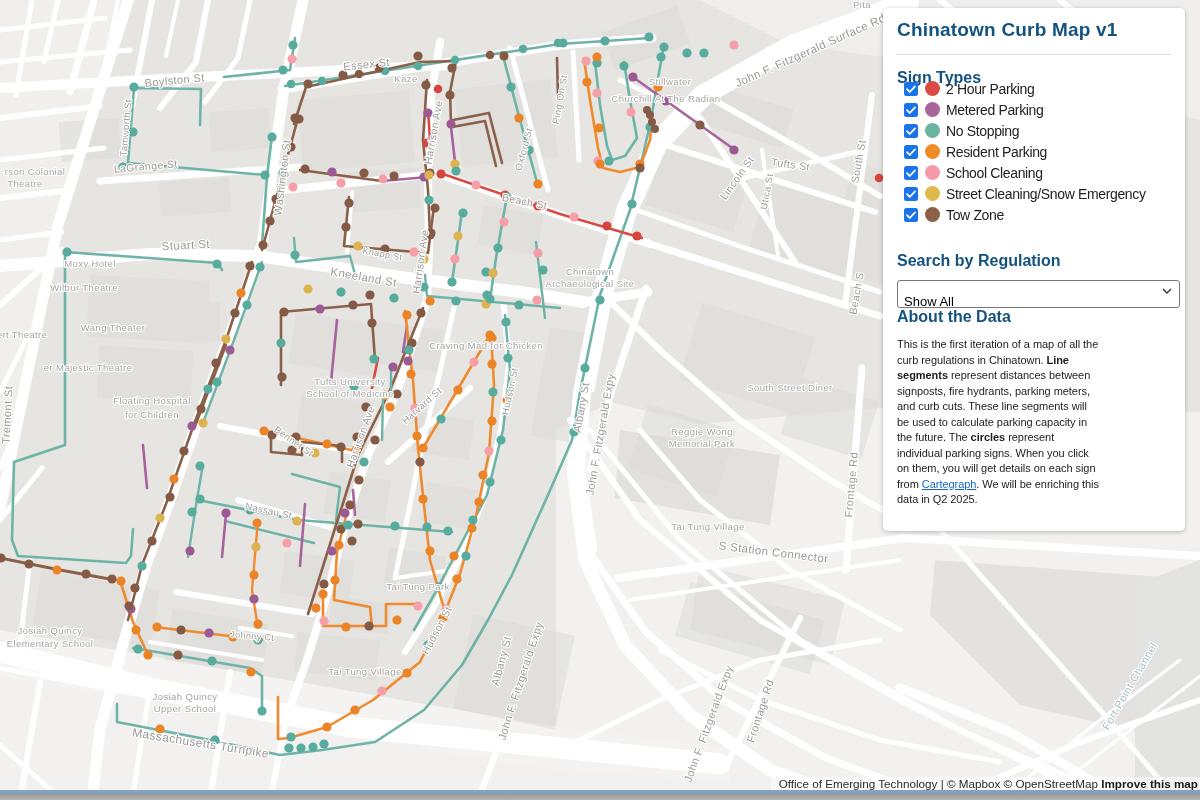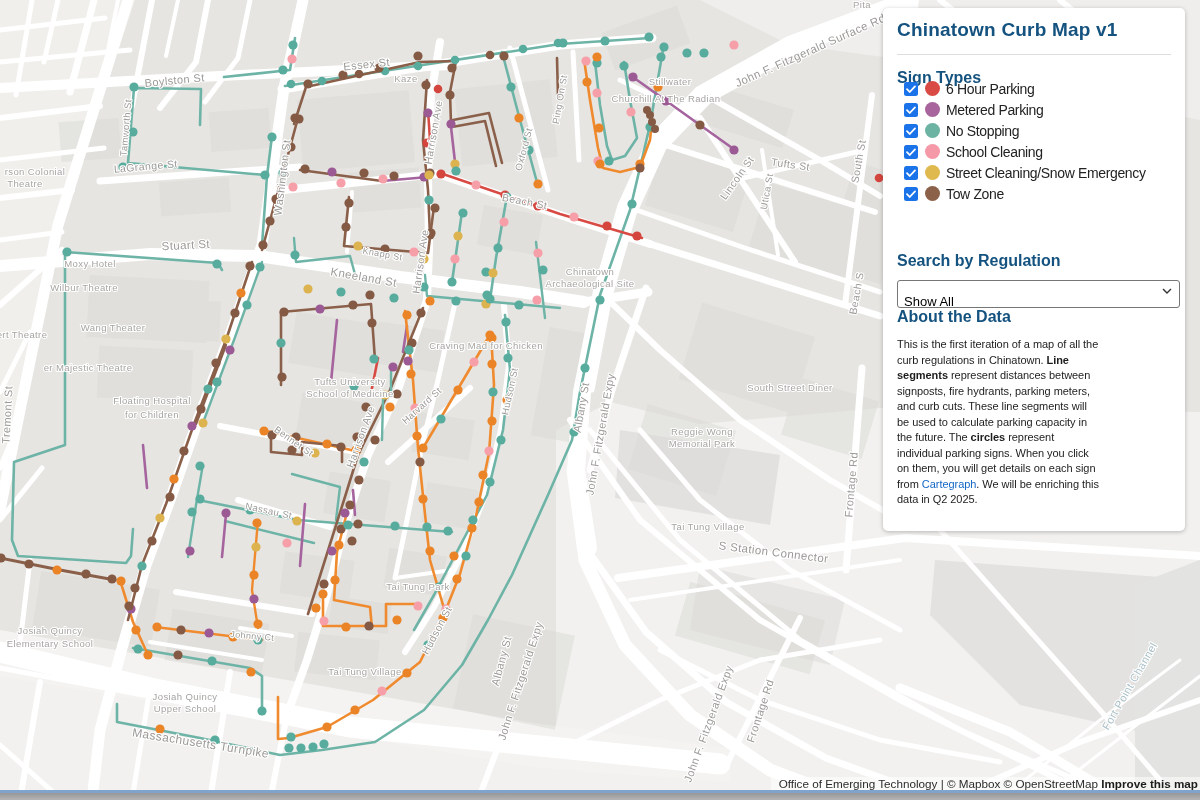--- a/index.html
+++ b/index.html
@@ -13,21 +13,21 @@
 #panel h2{font-size:16px;color:#14527f;line-height:16px}
 #rows{top:70px;left:21px;width:280px}
 .row{display:flex;align-items:center;height:21px}
 .cb{width:14px;height:14px;margin-right:7px;display:inline-flex}
 .dot{width:15px;height:15px;border-radius:50%;margin-right:6px;flex:none}
 .lt{font-size:14px;color:#222;white-space:nowrap;letter-spacing:-0.35px}
 #sel{top:272px;width:283px;height:23px;border:1px solid #767676;border-radius:3px;background:#fff;font-size:13px;
 padding:13px 6px;color:#000}
 #sel svg{position:absolute;right:7px;top:7px}
 #panel p{top:329px;font-size:11px;line-height:15.5px;color:#1d1d1d;white-space:nowrap;letter-spacing:-0.05px}
-#panel p a{color:#1467c6;}
+#panel p a{color:#1467c6;text-decoration:underline}
 #attr{position:absolute;right:0;top:777px;height:14px;background:rgba(255,255,255,.55);font-size:11.7px;
 color:#2b2b2b;padding:0 2px 0 8px;line-height:14px;white-space:nowrap}
 #attr b{color:#1c1c1c}
 #bar1{position:absolute;left:0;top:790px;width:1200px;height:2.5px;background:#7fa3cb}
 #bar2{position:absolute;left:0;top:792.5px;width:1200px;height:7.5px;background:linear-gradient(#979797,#b4b4b4)}
 </style></head>
 <body>
 <div id="stage">
 
 <svg id="map" width="1200" height="800" viewBox="0 0 1200 800">
@@ -572,41 +572,51 @@
 <h2 style="top:62px">Sign Types</h2>
 <div id="rows">
 <div class="row">
           <span class="cb">
             <svg viewBox="0 0 14 14" width="14" height="14">
               <rect width="14" height="14" rx="2.5" fill="#1a73e8"></rect>
               <path d="M3 7.2 L5.7 10 L11 4.4" stroke="#fff" stroke-width="1.8" fill="none" stroke-linecap="round" stroke-linejoin="round"></path>
             </svg>
           </span>
           <span class="dot" style="background:#d94a45"></span>
-          <span class="lt">6 Hour Parking</span>
+          <span class="lt">2 Hour Parking</span>
         </div>
         <div class="row">
           <span class="cb">
             <svg viewBox="0 0 14 14" width="14" height="14">
               <rect width="14" height="14" rx="2.5" fill="#1a73e8"></rect>
               <path d="M3 7.2 L5.7 10 L11 4.4" stroke="#fff" stroke-width="1.8" fill="none" stroke-linecap="round" stroke-linejoin="round"></path>
             </svg>
           </span>
           <span class="dot" style="background:#a8649c"></span>
           <span class="lt">Metered Parking</span>
         </div>
         <div class="row">
           <span class="cb">
             <svg viewBox="0 0 14 14" width="14" height="14">
               <rect width="14" height="14" rx="2.5" fill="#1a73e8"></rect>
               <path d="M3 7.2 L5.7 10 L11 4.4" stroke="#fff" stroke-width="1.8" fill="none" stroke-linecap="round" stroke-linejoin="round"></path>
             </svg>
           </span>
           <span class="dot" style="background:#6cb3a4"></span>
           <span class="lt">No Stopping</span>
+        </div>
+        <div class="row">
+          <span class="cb">
+            <svg viewBox="0 0 14 14" width="14" height="14">
+              <rect width="14" height="14" rx="2.5" fill="#1a73e8"></rect>
+              <path d="M3 7.2 L5.7 10 L11 4.4" stroke="#fff" stroke-width="1.8" fill="none" stroke-linecap="round" stroke-linejoin="round"></path>
+            </svg>
+          </span>
+          <span class="dot" style="background:#ef8b27"></span>
+          <span class="lt">Resident Parking</span>
         </div>
         <div class="row">
           <span class="cb">
             <svg viewBox="0 0 14 14" width="14" height="14">
               <rect width="14" height="14" rx="2.5" fill="#1a73e8"></rect>
               <path d="M3 7.2 L5.7 10 L11 4.4" stroke="#fff" stroke-width="1.8" fill="none" stroke-linecap="round" stroke-linejoin="round"></path>
             </svg>
           </span>
           <span class="dot" style="background:#f598a8"></span>
           <span class="lt">School Cleaning</span>

